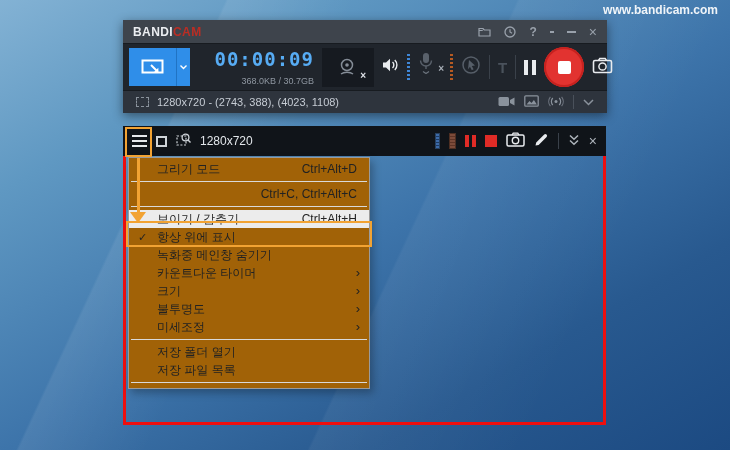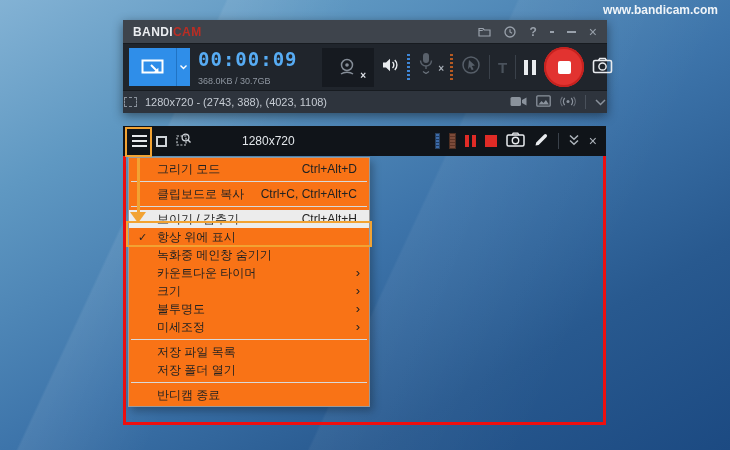--- a/index.html
+++ b/index.html
@@ -32,73 +32,73 @@
   .tb-dot { width:4px; height:2px; background:#99a1ab; }
   .tb-min { width:9px; height:2px; background:#99a1ab; }
   .tb-close { font-size:14px; line-height:1; }
 
   .toolbar { height:47px; background:#20252c; border-top:1px solid #171b20;
     display:flex; align-items:center; padding:0 6px; gap:8px; }
   .btn-recarea { display:flex; height:38px; flex:0 0 auto; }
   .btn-recarea .main { width:47px; background:#2f8ee9; display:flex; align-items:center; justify-content:center; }
   .btn-recarea .drop { width:14px; background:#2f8ee9; border-left:1px solid #2073c4;
     display:flex; align-items:center; justify-content:center; }
-  .timer-block { width:116px; text-align:left; flex:0 0 auto; }
+  .timer-block { width:116px; text-align:right; flex:0 0 auto; }
   .timer { font-family:"DejaVu Sans Mono",monospace; font-weight:bold; font-size:19px;
     color:#57acf4; letter-spacing:1px; line-height:20px; }
   .usage { font-size:9px; color:#8f97a1; margin-top:7px; }
   .webcam-panel { width:52px; height:39px; background:#161a20; flex:0 0 auto;
     display:flex; align-items:center; justify-content:center; position:relative; }
   .off-x { position:absolute; right:8px; bottom:6px; color:#dfe3e8; font-size:10px; font-weight:bold; line-height:1; }
   .meter-v { width:3px; height:26px; flex:0 0 auto; }
   .meter-blue { background:repeating-linear-gradient(to bottom,#3f87d8 0 2px,rgba(0,0,0,0) 2px 4px); }
   .meter-orange { background:repeating-linear-gradient(to bottom,#b65a22 0 2px,rgba(0,0,0,0) 2px 4px); }
   .mic-group { position:relative; width:24px; height:30px; flex:0 0 auto; }
   .mic-group .off-x { right:-2px; bottom:8px; color:#a9b0b8; }
   .t-tool { font-size:15px; font-weight:bold; color:#4a525c; flex:0 0 auto; }
   .vdiv { width:1px; height:24px; background:#3a414a; flex:0 0 auto; }
   .pause-btn { display:flex; gap:4px; flex:0 0 auto; }
   .pause-btn i { width:4px; height:15px; background:#e9ecef; }
   .record-btn { width:40px; height:40px; border-radius:50%; background:#e23330; flex:0 0 auto;
     display:flex; align-items:center; justify-content:center; box-shadow:inset 0 0 0 2px #c7221f; }
   .record-btn i { width:13px; height:13px; background:#ffffff; border-radius:2px; }
 
   .statusbar { height:23px; background:#2e343d; border-top:1px solid #171b20;
-    display:flex; align-items:center; padding:0 1px; gap:8px; color:#c6ccd4; font-size:11px; }
+    display:flex; align-items:center; padding:0 13px; gap:8px; color:#c6ccd4; font-size:11px; }
   .dash-rect { width:13px; height:10px; border:1px dashed #8a929c; flex:0 0 auto; }
   .sb-right { margin-left:auto; display:flex; align-items:center; gap:9px; color:#8a929c; }
   .sb-div { width:1px; height:14px; background:#4a515b; }
 
   
   .rec-toolbar { left:123px; top:126px; width:483px; height:30px; background:#101419; z-index:3;
     display:flex; align-items:center; padding:0 9px; gap:9px; color:#dfe3e7; }
   .hamburger { width:15px; display:flex; flex-direction:column; gap:3px; flex:0 0 auto; }
   .hamburger i { height:2px; background:#e6e9ec; }
   .sq-icon { width:11px; height:11px; border:2px solid #cfd4d9; flex:0 0 auto; }
-  .rec-res { font-size:12px; color:#e2e6ea;margin-left:42px; }
+  .rec-res { font-size:12px; color:#e2e6ea; }
   .rec-status { position:absolute; left:174px; font-size:12px; font-weight:bold; color:#f2f4f6; }
   .rec-right { margin-left:auto; display:flex; align-items:center; gap:9px; }
   .bar-v { height:16px; }
   .bar-blue { width:5px; background:repeating-linear-gradient(to bottom,#3c6aa8 0 2px,#1d3a63 2px 3px); border:1px solid #27405f;}
   .bar-brown { width:7px; background:repeating-linear-gradient(to bottom,#7c4b3a 0 2px,#5e3426 2px 3px); border:1px solid #4e2f22;}
   .pause-red { display:flex; gap:3px; }
   .pause-red i { width:4px; height:12px; background:#e02b26; }
   .stop-red { width:12px; height:12px; background:#e02b26; }
   .dim { color:#aeb4bb; }
   .rec-close { font-size:14px; line-height:1; color:#aeb4bb; }
 
   
   .hl-hamburger { left:125px; top:127px; width:27px; height:30px; border:2px solid #f2a333; z-index:7; }
   .arrow-line { left:137px; top:158px; width:3px; height:54px; background:#f2a333; z-index:7; }
   .arrow-head { left:130px; top:212px; width:0; height:0; z-index:7;
     border-left:8px solid rgba(0,0,0,0); border-right:8px solid rgba(0,0,0,0); border-top:11px solid #f2a333; }
   .hl-menuitem { left:126px; top:221px; width:246px; height:26px; border:2px solid #f2a333; z-index:7; }
 
   
-  .menu { left:128px; top:157px; width:242px; background:#f97316; border:1px solid #9b9b9b;
+  .menu { left:128px; top:157px; width:242px; background:#a16207; border:1px solid #9b9b9b;
     padding:2px 0; z-index:5; font-size:12px; color:#222222; box-shadow:3px 4px 8px rgba(0,0,0,.28); }
   .mi { height:18px; line-height:18px; display:flex; align-items:center;
     padding:0 12px 0 28px; position:relative; white-space:nowrap; }
   .mi .sc { margin-left:auto; color:#222222; }
   .mi.hl { background:#ececec; }
   .mi .check { position:absolute; left:9px; font-size:11px; }
   .mi .sub { position:absolute; right:9px; font-size:13px; line-height:16px; }
   .msep { height:1px; background:#d9d9d9; margin:3px 2px; }
 </style>
 </head>
@@ -291,21 +291,20 @@
   </div>
 </div>
 
 <div class="abs menu">
   <div class="mi">
     <span>그리기 모드</span>
     <span class="sc">Ctrl+Alt+D</span>
   </div>
   <div class="msep"></div>
   <div class="mi">
-    <span>클립보드로 복사</span>
     <span class="sc">Ctrl+C, Ctrl+Alt+C</span>
   </div>
   <div class="msep"></div>
   <div class="mi hl">
     <span>보이기 / 감추기</span>
     <span class="sc">Ctrl+Alt+H</span>
   </div>
   <div class="mi">
     <span class="check">✓</span>
     <span>항상 위에 표시</span>
@@ -324,27 +323,24 @@
   <div class="mi">
     <span>불투명도</span>
     <span class="sub">›</span>
   </div>
   <div class="mi">
     <span>미세조정</span>
     <span class="sub">›</span>
   </div>
   <div class="msep"></div>
   <div class="mi">
+    <span>저장 폴더 열기</span>
+  </div>
+  <div class="mi">
     <span>저장 파일 목록</span>
   </div>
-  <div class="mi">
-    <span>저장 폴더 열기</span>
-  </div>
   <div class="msep"></div>
-  <div class="mi">
-    <span>반디캠 종료</span>
-  </div>
 </div>
 
 <div class="abs hl-hamburger"></div>
 <div class="abs arrow-line"></div>
 <div class="abs arrow-head"></div>
 <div class="abs hl-menuitem"></div>
 
 </body></html>

